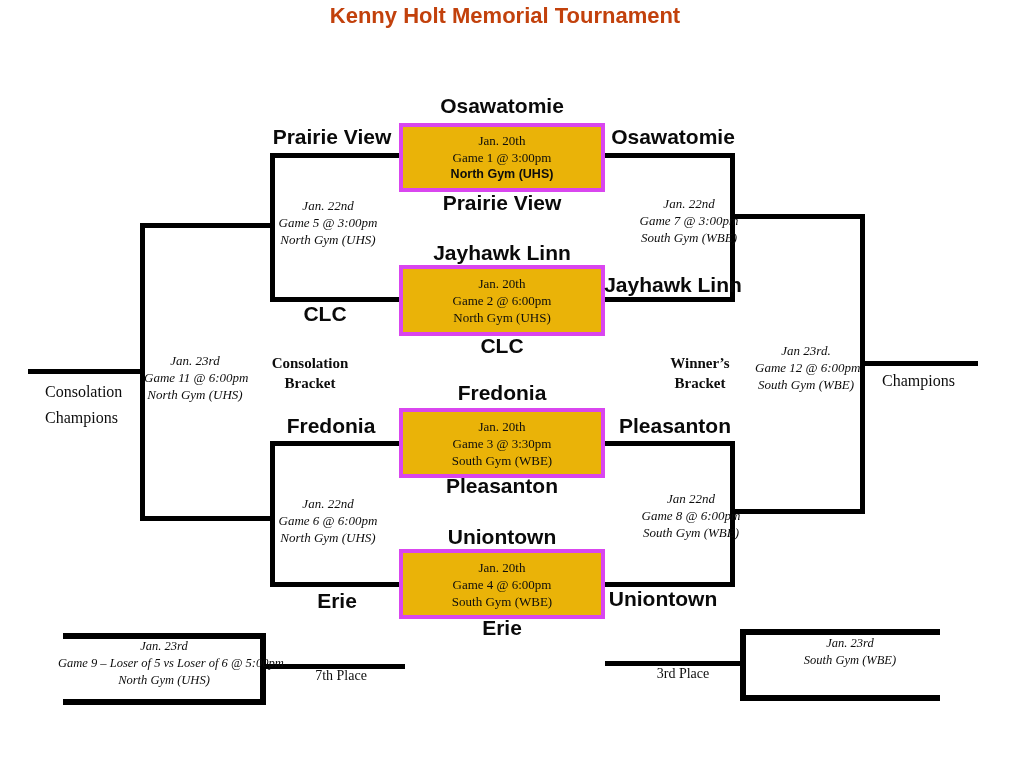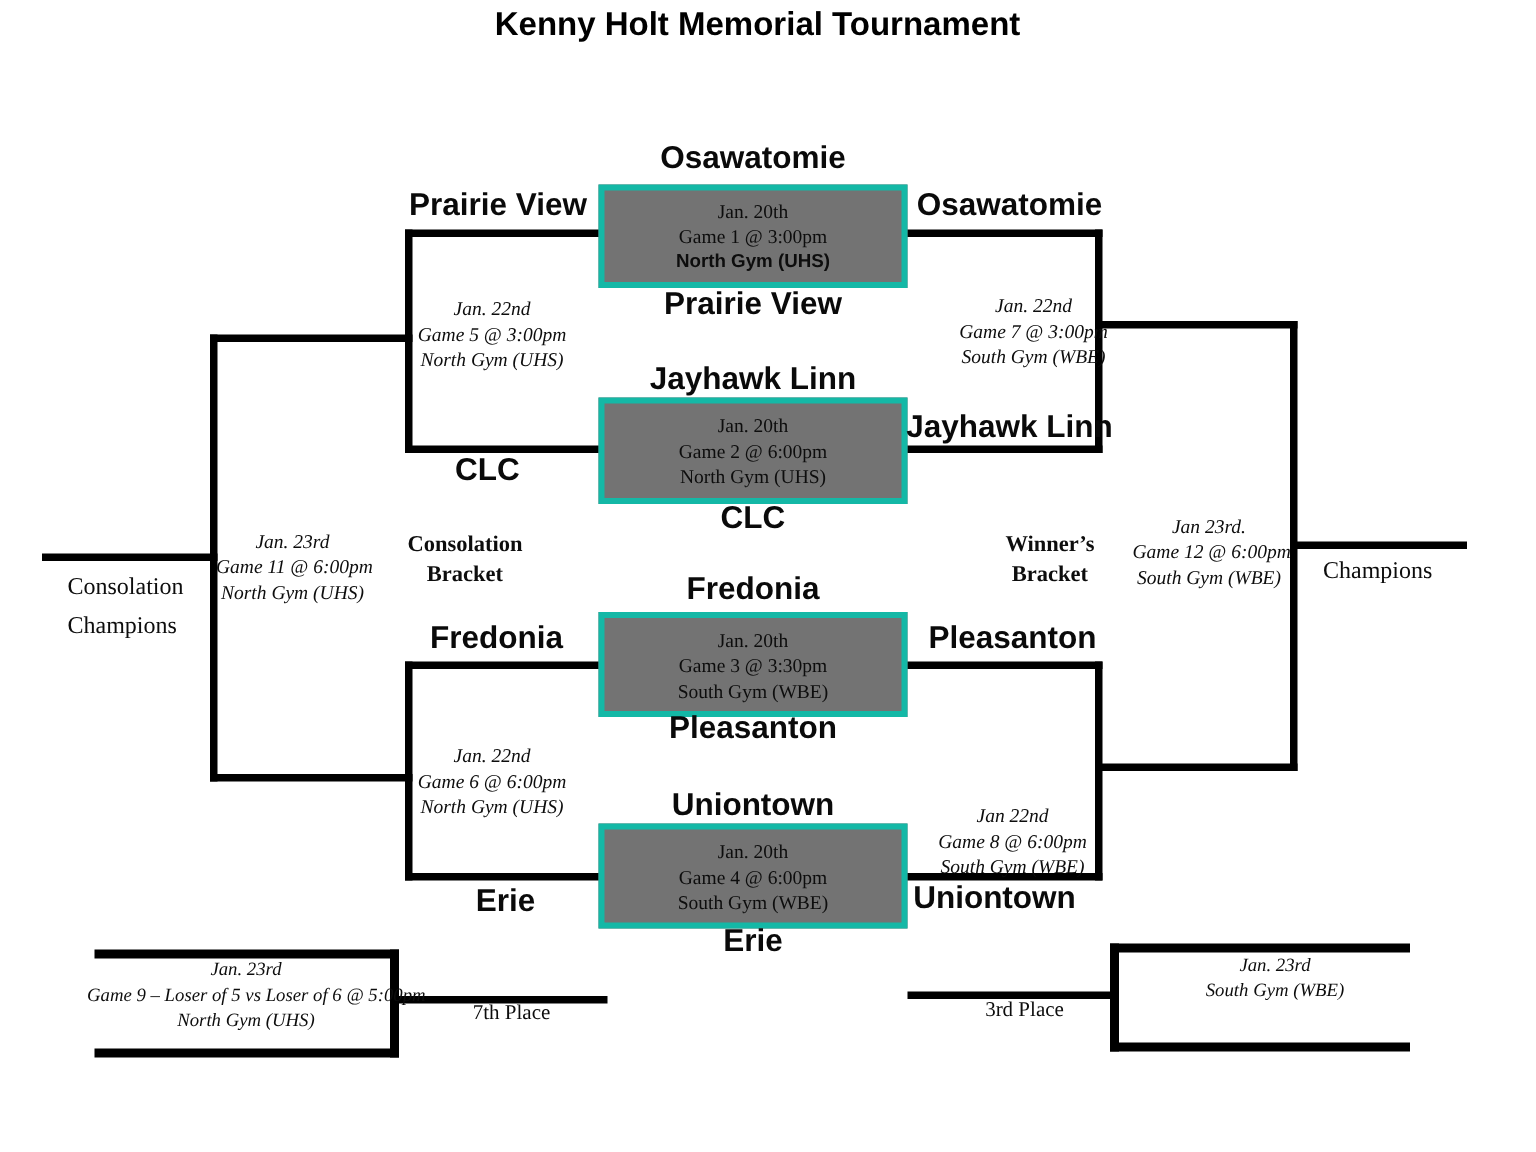--- a/index.html
+++ b/index.html
@@ -3,26 +3,26 @@
 <meta charset="utf-8">
 <style>
   html,body{margin:0;padding:0;background:#fff;}
   #stage{position:relative;width:1024px;height:768px;background:#ffffff;overflow:hidden;
          font-family:"Liberation Serif",serif;color:#0d0d0d;}
   .line{position:absolute;background:#000;z-index:1;}
   .hl{height:5px;}
   .vl{width:5px;}
   .hl6{height:6px;}
   .vl6{width:6px;}
-  .game-box{position:absolute;box-sizing:border-box;border:4px solid #14b8a6;background:#737373;z-index:2;
+  .game-box{position:absolute;box-sizing:border-box;border:4px solid #d946ef;background:#eab308;z-index:2;
             display:flex;flex-direction:column;align-items:center;justify-content:center;}
   .gline{font-family:"Liberation Serif",serif;font-size:13px;line-height:17px;text-align:center;white-space:nowrap;}
   .venue-strong{font-family:"Liberation Sans",sans-serif;font-weight:700;font-size:12.5px;}
   .title{position:absolute;left:0;width:1010px;text-align:center;z-index:3;
-         font-family:"Liberation Sans",sans-serif;font-weight:700;font-size:22px;color:#000000;}
+         font-family:"Liberation Sans",sans-serif;font-weight:700;font-size:22px;color:#c2410c;}
   .team{position:absolute;z-index:3;text-align:center;font-family:"Liberation Sans",sans-serif;
         font-weight:700;font-size:21px;color:#0a0a0a;white-space:nowrap;}
   .gtext{position:absolute;z-index:3;text-align:center;font-style:italic;}
   .blabel{position:absolute;z-index:3;font-family:"Liberation Serif",serif;font-weight:700;
           font-size:15px;line-height:20px;text-align:center;}
   .slabel{position:absolute;z-index:3;font-family:"Liberation Serif",serif;font-size:16px;
           line-height:26px;white-space:nowrap;}
   .plabel{position:absolute;z-index:3;font-family:"Liberation Serif",serif;font-size:14px;
           text-align:center;white-space:nowrap;}
 </style>
@@ -116,21 +116,21 @@
   <div class="gtext" style="left:268px;top:495px;width:120px;">
     <div class="gline">Jan. 22nd</div>
     <div class="gline">Game 6 @ 6:00pm</div>
     <div class="gline">North Gym (UHS)</div>
   </div>
   <div class="gtext" style="left:630px;top:195px;width:118px;">
     <div class="gline">Jan. 22nd</div>
     <div class="gline">Game 7  @ 3:00pm</div>
     <div class="gline">South Gym (WBE)</div>
   </div>
-  <div class="gtext" style="left:616px;top:490px;width:118px;margin-top:45px;">
+  <div class="gtext" style="left:632px;top:490px;width:118px;">
     <div class="gline">Jan 22nd</div>
     <div class="gline">Game 8 @ 6:00pm</div>
     <div class="gline">South Gym (WBE)</div>
   </div>
   <div class="gtext" style="left:144px;top:352px;width:102px;">
     <div class="gline">Jan. 23rd</div>
     <div class="gline">Game 11  @ 6:00pm</div>
     <div class="gline">North Gym (UHS)</div>
   </div>
   <div class="gtext" style="left:755px;top:342px;width:102px;">

